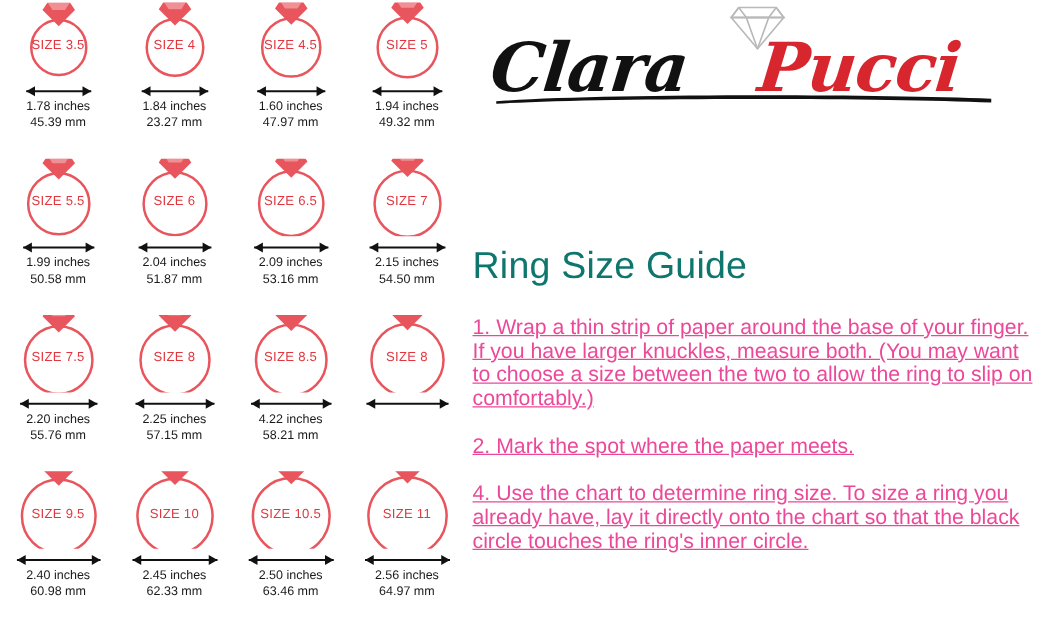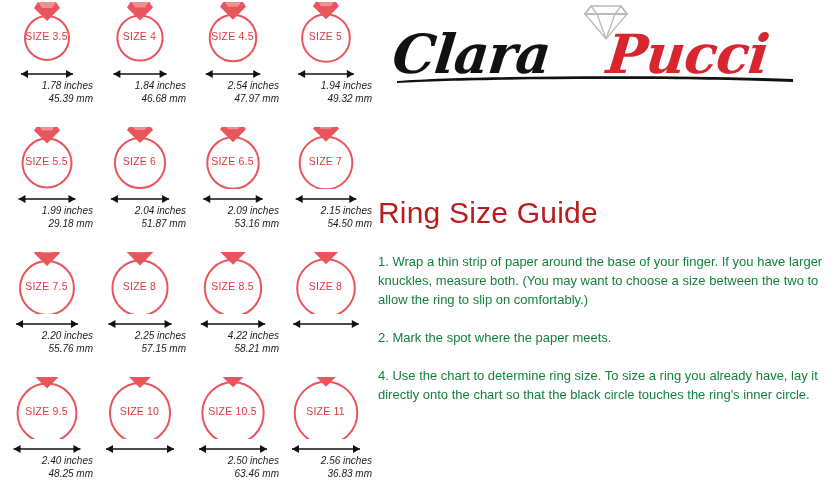--- a/index.html
+++ b/index.html
@@ -62,26 +62,25 @@
     top: 66px;
     transform: translateX(-50%);
     width: 76px;
     height: 12px;
   }
   .measure-text {
     position: absolute;
     left: 0;
     top: 80px;
     width: 93px;
-    text-align: right;
+    text-align: center;
     font-size: 10px;
     line-height: 12.5px;
     color: #1a1a1a;
     font-family: "Liberation Sans", sans-serif;
-    font-style: italic;
   }
 
   
   #logo {
     position: absolute;
     left: 375px;
     top: 0px;
     width: 460px;
     height: 100px;
   }
@@ -127,31 +126,32 @@
   
   #guide {
     position: absolute;
     left: 378px;
     top: 196px;
     width: 448px;
   }
   #guide-title {
     font-size: 30px;
     font-weight: normal;
-    color: #b91c1c;
+    color: #0f766e;
     margin: 0 0 22px 0;
     letter-spacing: 0.2px;
     font-family: "Liberation Sans", sans-serif;
   }
   .step {
-    font-size: 13px;
+    font-size: 17px;
     line-height: 19px;
-    color: #15803d;
+    color: #ec4899;
     margin-bottom: 19px;
     font-family: "Liberation Sans", sans-serif;
+    text-decoration: underline;
   }
   .step:last-child { margin-bottom: 0; }
 </style>
 </head>
 <body>
 
 <div id="page">
 
   <div id="size-grid">
       <div class="size-cell">
@@ -182,39 +182,39 @@
           </g>
         </svg>
         <div class="size-label">SIZE 4</div>
         <div class="arrow-wrap"><svg viewBox="0 0 76 12">
             <line x1="11.379999999999999" y1="6" x2="64.62" y2="6" stroke="#111" stroke-width="1.6"></line>
             <path d="M11.379999999999999 6 l7 -4 v8 z" fill="#111"></path>
             <path d="M64.62 6 l-7 -4 v8 z" fill="#111"></path>
           </svg></div>
         <div class="measure-text">
           <div>1.84 inches</div>
-          <div>46.68 mm</div>
+          <div>23.27 mm</div>
         </div>
       </div>
       <div class="size-cell">
         <svg class="ring-art" viewBox="0 0 82 62">
           <circle cx="41" cy="36" r="23.24" fill="none" stroke="#e8555c" stroke-width="2"></circle>
           <g fill="#e8555c">
             <path d="M28 4.760000000000002 L32 -1.2399999999999984 L50 -1.2399999999999984 L54 4.760000000000002 L41 17.76 Z"></path>
             <path d="M32 -1.2399999999999984 L36 4.760000000000002 L46 4.760000000000002 L50 -1.2399999999999984 Z" fill="#ffffff" fill-opacity="0.35"></path>
           </g>
         </svg>
         <div class="size-label">SIZE 4.5</div>
         <div class="arrow-wrap"><svg viewBox="0 0 76 12">
             <line x1="10.760000000000002" y1="6" x2="65.24" y2="6" stroke="#111" stroke-width="1.6"></line>
             <path d="M10.760000000000002 6 l7 -4 v8 z" fill="#111"></path>
             <path d="M65.24 6 l-7 -4 v8 z" fill="#111"></path>
           </svg></div>
         <div class="measure-text">
-          <div>2.54 inches</div>
+          <div>1.60 inches</div>
           <div>47.97 mm</div>
         </div>
       </div>
       <div class="size-cell">
         <svg class="ring-art" viewBox="0 0 82 62">
           <circle cx="41" cy="36" r="23.86" fill="none" stroke="#e8555c" stroke-width="2"></circle>
           <g fill="#e8555c">
             <path d="M28 4.140000000000001 L32 -1.8599999999999994 L50 -1.8599999999999994 L54 4.140000000000001 L41 17.14 Z"></path>
             <path d="M32 -1.8599999999999994 L36 4.140000000000001 L46 4.140000000000001 L50 -1.8599999999999994 Z" fill="#ffffff" fill-opacity="0.35"></path>
           </g>
@@ -239,21 +239,21 @@
           </g>
         </svg>
         <div class="size-label">SIZE 5.5</div>
         <div class="arrow-wrap"><svg viewBox="0 0 76 12">
             <line x1="9.52" y1="6" x2="66.48" y2="6" stroke="#111" stroke-width="1.6"></line>
             <path d="M9.52 6 l7 -4 v8 z" fill="#111"></path>
             <path d="M66.48 6 l-7 -4 v8 z" fill="#111"></path>
           </svg></div>
         <div class="measure-text">
           <div>1.99 inches</div>
-          <div>29.18 mm</div>
+          <div>50.58 mm</div>
         </div>
       </div>
       <div class="size-cell">
         <svg class="ring-art" viewBox="0 0 82 62">
           <circle cx="41" cy="36" r="25.1" fill="none" stroke="#e8555c" stroke-width="2"></circle>
           <g fill="#e8555c">
             <path d="M28 2.8999999999999986 L32 -3.1000000000000014 L50 -3.1000000000000014 L54 2.8999999999999986 L41 15.899999999999999 Z"></path>
             <path d="M32 -3.1000000000000014 L36 2.8999999999999986 L46 2.8999999999999986 L50 -3.1000000000000014 Z" fill="#ffffff" fill-opacity="0.35"></path>
           </g>
         </svg>
@@ -387,37 +387,41 @@
           </g>
         </svg>
         <div class="size-label">SIZE 9.5</div>
         <div class="arrow-wrap"><svg viewBox="0 0 76 12">
             <line x1="4.560000000000002" y1="6" x2="71.44" y2="6" stroke="#111" stroke-width="1.6"></line>
             <path d="M4.560000000000002 6 l7 -4 v8 z" fill="#111"></path>
             <path d="M71.44 6 l-7 -4 v8 z" fill="#111"></path>
           </svg></div>
         <div class="measure-text">
           <div>2.40 inches</div>
-          <div>48.25 mm</div>
+          <div>60.98 mm</div>
         </div>
       </div>
       <div class="size-cell">
         <svg class="ring-art" viewBox="0 0 82 62">
           <circle cx="41" cy="36" r="30.060000000000002" fill="none" stroke="#e8555c" stroke-width="2"></circle>
           <g fill="#e8555c">
             <path d="M28 -2.0600000000000023 L32 -8.060000000000002 L50 -8.060000000000002 L54 -2.0600000000000023 L41 10.939999999999998 Z"></path>
             <path d="M32 -8.060000000000002 L36 -2.0600000000000023 L46 -2.0600000000000023 L50 -8.060000000000002 Z" fill="#ffffff" fill-opacity="0.35"></path>
           </g>
         </svg>
         <div class="size-label">SIZE 10</div>
         <div class="arrow-wrap"><svg viewBox="0 0 76 12">
             <line x1="4" y1="6" x2="72" y2="6" stroke="#111" stroke-width="1.6"></line>
             <path d="M4 6 l7 -4 v8 z" fill="#111"></path>
             <path d="M72 6 l-7 -4 v8 z" fill="#111"></path>
           </svg></div>
+        <div class="measure-text">
+          <div>2.45 inches</div>
+          <div>62.33 mm</div>
+        </div>
       </div>
       <div class="size-cell">
         <svg class="ring-art" viewBox="0 0 82 62">
           <circle cx="41" cy="36" r="30.68" fill="none" stroke="#e8555c" stroke-width="2"></circle>
           <g fill="#e8555c">
             <path d="M28 -2.6799999999999997 L32 -8.68 L50 -8.68 L54 -2.6799999999999997 L41 10.32 Z"></path>
             <path d="M32 -8.68 L36 -2.6799999999999997 L46 -2.6799999999999997 L50 -8.68 Z" fill="#ffffff" fill-opacity="0.35"></path>
           </g>
         </svg>
         <div class="size-label">SIZE 10.5</div>
@@ -440,21 +444,21 @@
           </g>
         </svg>
         <div class="size-label">SIZE 11</div>
         <div class="arrow-wrap"><svg viewBox="0 0 76 12">
             <line x1="4" y1="6" x2="72" y2="6" stroke="#111" stroke-width="1.6"></line>
             <path d="M4 6 l7 -4 v8 z" fill="#111"></path>
             <path d="M72 6 l-7 -4 v8 z" fill="#111"></path>
           </svg></div>
         <div class="measure-text">
           <div>2.56 inches</div>
-          <div>36.83 mm</div>
+          <div>64.97 mm</div>
         </div>
       </div>
     </div>
 
   <div id="logo">
     <svg class="logo-diamond" viewBox="0 0 70 40">
       <g fill="none" stroke="#b9b9b9" stroke-width="1.3">
         <path d="M14 12 L35 37 L56 12 Z"></path>
         <path d="M14 12 L56 12"></path>
         <path d="M20 4 L50 4 L56 12 L14 12 Z"></path>

